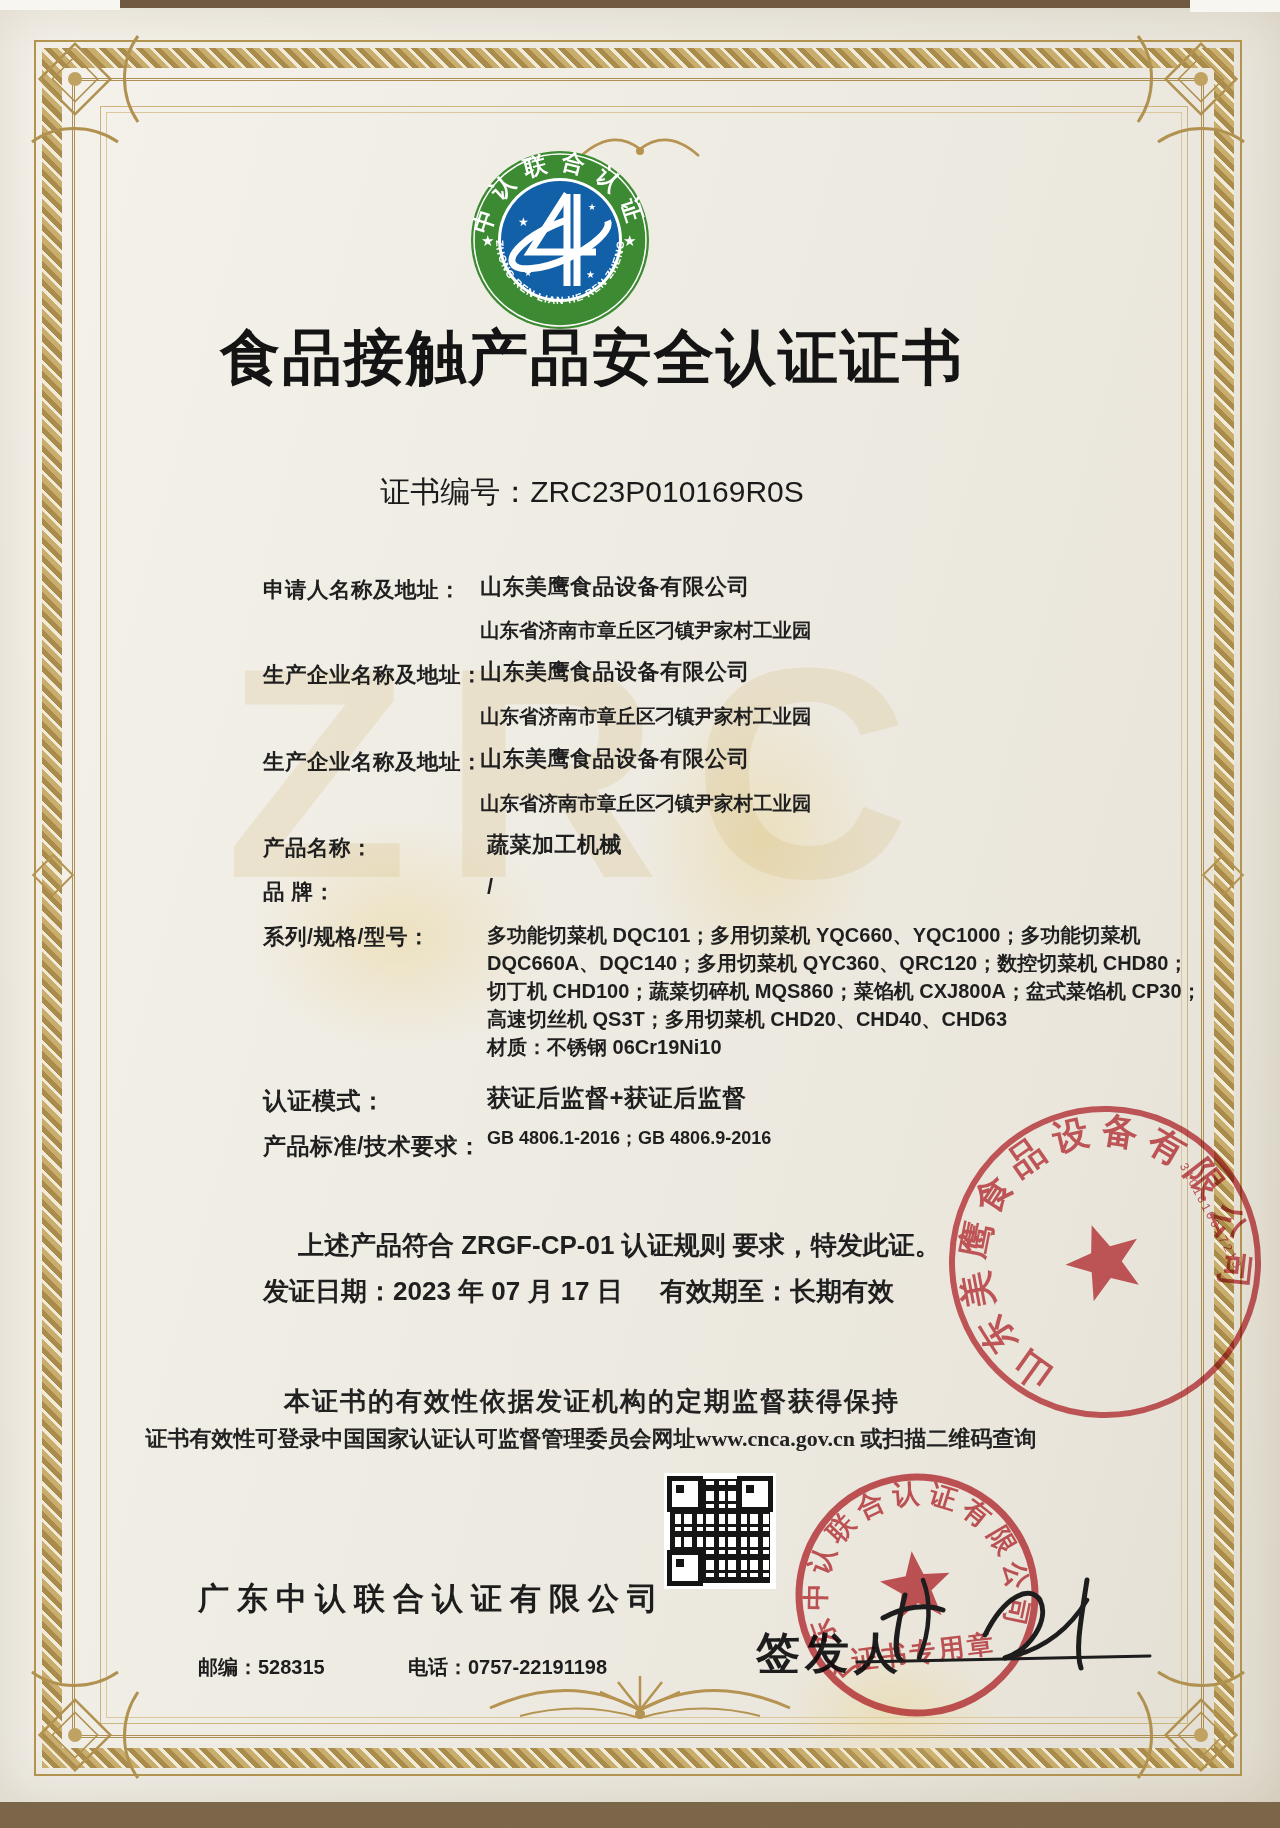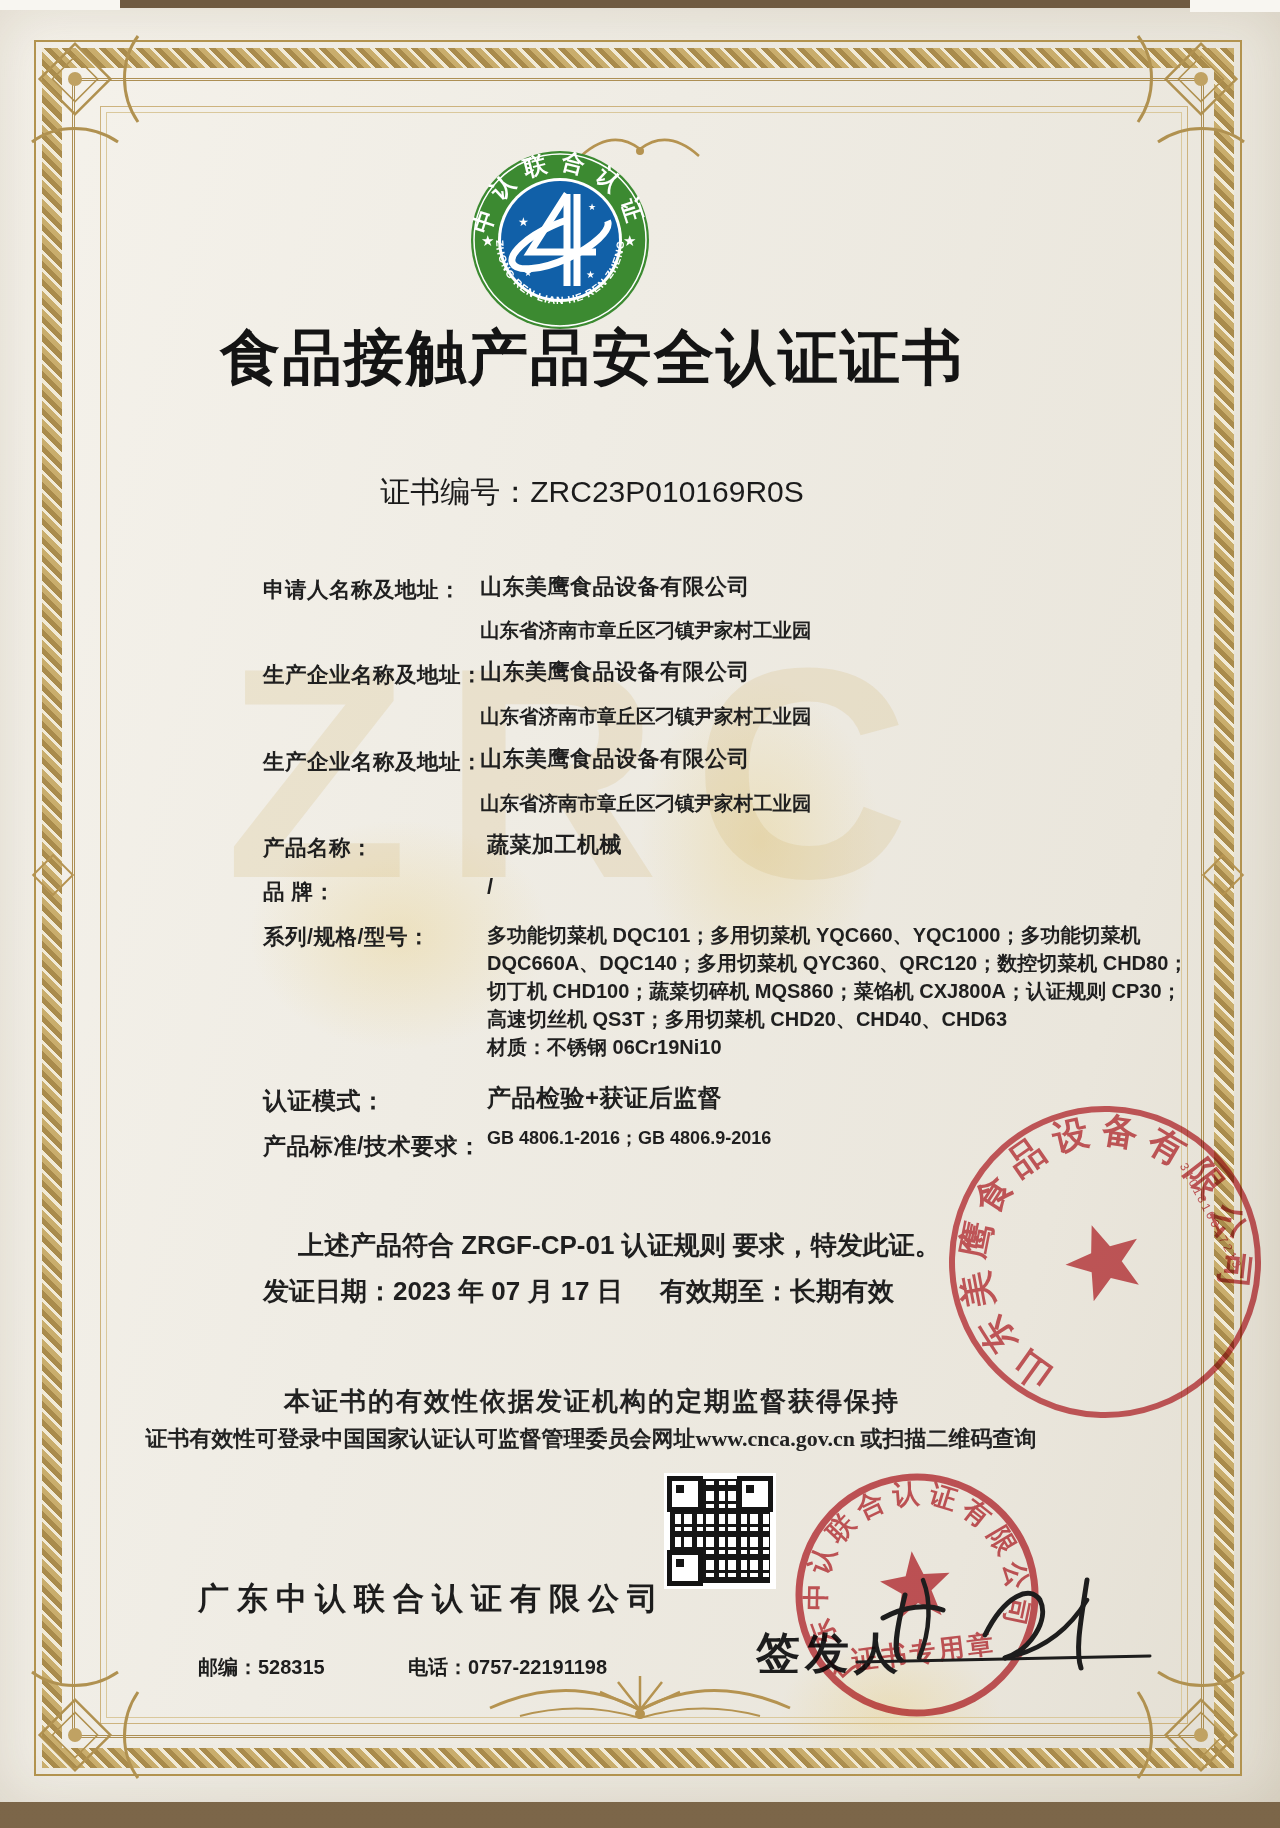--- a/index.html
+++ b/index.html
@@ -157,26 +157,26 @@
 
   <div class="t lbl" style="left:263px;top:833px">产品名称：</div>
   <div class="t val" style="left:487px;top:830px">蔬菜加工机械</div>
 
   <div class="t lbl" style="left:263px;top:877px">品 牌：</div>
   <div class="t val" style="left:487px;top:874px">/</div>
 
   <div class="t lbl" style="left:263px;top:922px">系列/规格/型号：</div>
   <div class="t model" style="left:487px;top:922px">多功能切菜机 DQC101；多用切菜机 YQC660、YQC1000；多功能切菜机</div>
   <div class="t model" style="left:487px;top:950px">DQC660A、DQC140；多用切菜机 QYC360、QRC120；数控切菜机 CHD80；</div>
-  <div class="t model" style="left:487px;top:978px">切丁机 CHD100；蔬菜切碎机 MQS860；菜馅机 CXJ800A；认证规则 CP30；</div>
+  <div class="t model" style="left:487px;top:978px">切丁机 CHD100；蔬菜切碎机 MQS860；菜馅机 CXJ800A；盆式菜馅机 CP30；</div>
   <div class="t model" style="left:487px;top:1006px">高速切丝机 QS3T；多用切菜机 CHD20、CHD40、CHD63</div>
   <div class="t model" style="left:487px;top:1034px">材质：不锈钢 06Cr19Ni10</div>
 
   <div class="t lbl" style="left:263px;top:1085px;font-size:24px">认证模式：</div>
-  <div class="t val" style="left:487px;top:1082px;font-size:24px">产品检验+获证后监督</div>
+  <div class="t val" style="left:487px;top:1082px;font-size:24px">获证后监督+获证后监督</div>
 
   <div class="t lbl" style="left:263px;top:1131px;font-size:23px">产品标准/技术要求：</div>
   <div class="t gb" style="left:487px;top:1126px">GB 4806.1-2016；GB 4806.9-2016</div>
 
   <div class="t big" style="left:298px;top:1228px">上述产品符合 ZRGF-CP-01 认证规则 要求，特发此证。</div>
   <div class="t big" style="left:263px;top:1274px"><span>发证日期：</span><span>2023 年 07 月 17 日</span></div>
   <div class="t big" style="left:660px;top:1274px"><span>有效期至：</span><span>长期有效</span></div>
 
   <div class="t note center" style="left:591px;top:1424px;font-size:22px">证书有效性可登录中国国家认证认可监督管理委员会网址www.cnca.gov.cn 或扫描二维码查询</div>
   <div class="t note center" style="left:592px;top:1384px;font-size:26px;letter-spacing:2px">本证书的有效性依据发证机构的定期监督获得保持</div>

